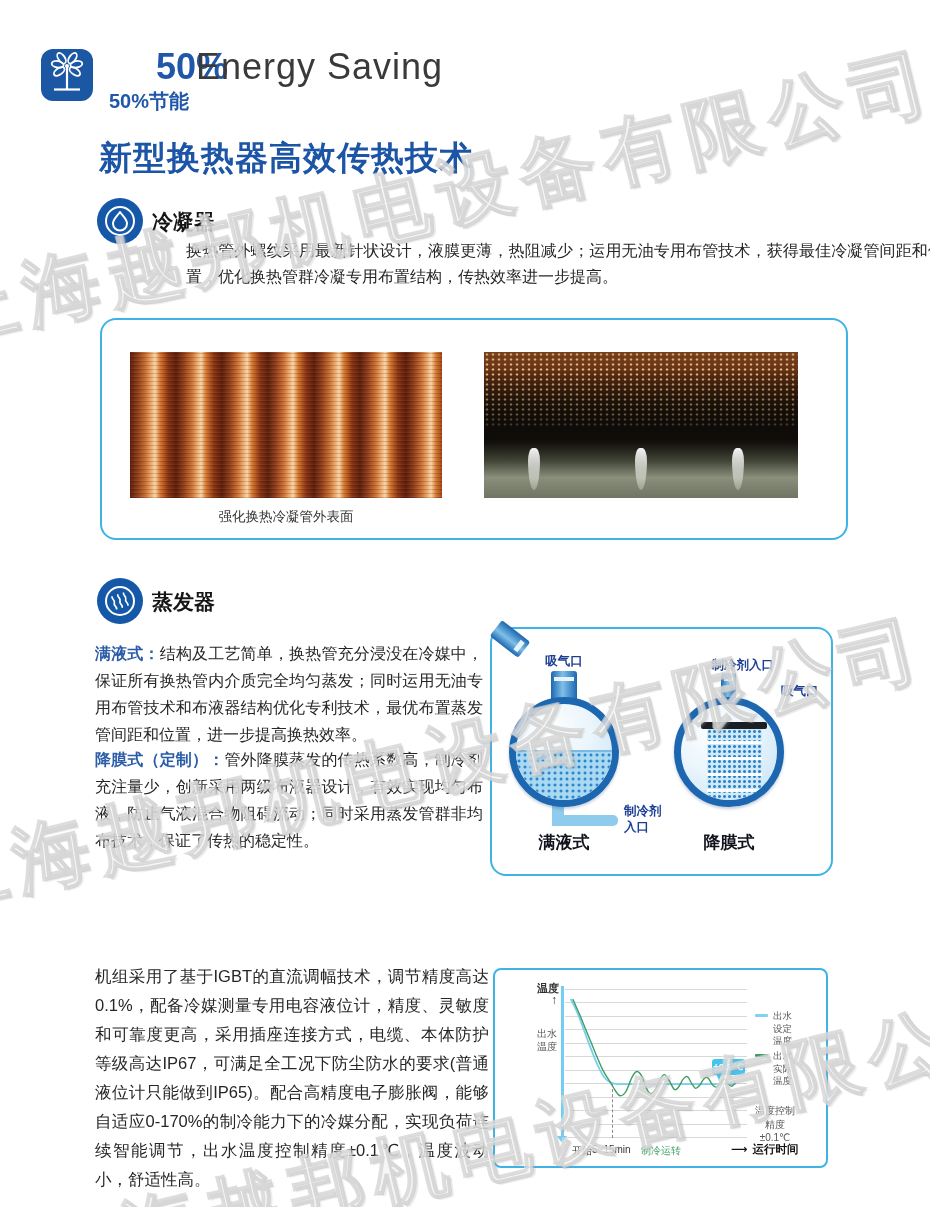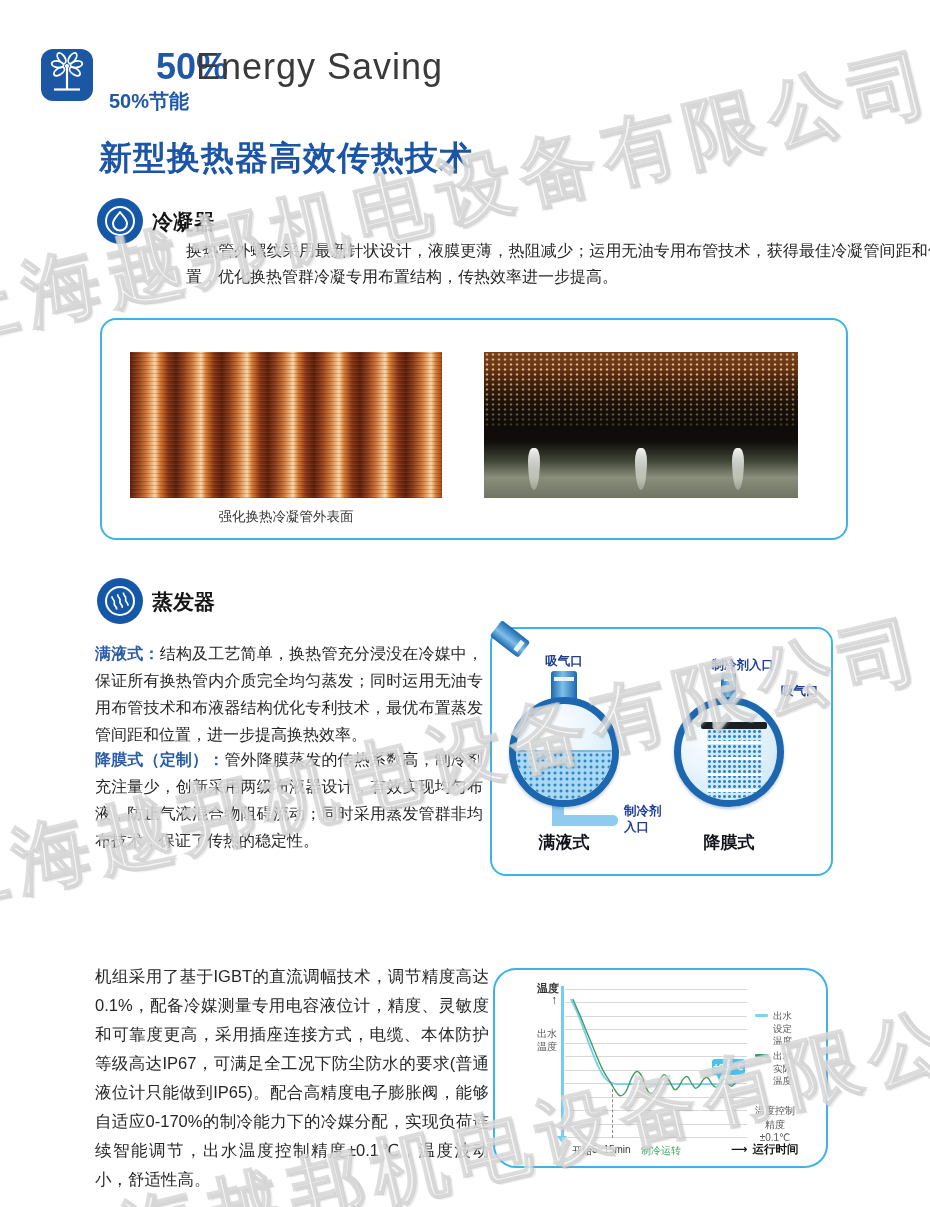--- a/index.html
+++ b/index.html
@@ -43,21 +43,21 @@
   .para1 { position:absolute; left:146px; top:238px; width:758px; font-size:16px; line-height:26px; text-align:justify; color:#262626;margin-left:40px; }
   .col-para { position:absolute; left:95px; width:388px; font-size:16px; line-height:27px; text-align:justify; color:#262626; }
   .cp1 { top:640px; }
   .cp2 { top:746px; }
   .term { font-weight:bold; color:#2b5ca8; }
   .para2 { position:absolute; left:95px; top:962px; width:394px; font-size:16.5px; line-height:29px; text-align:justify; color:#262626; }
   
   .panel { position:absolute; background:#fff; border:2px solid #3fb3e6; border-radius:16px; z-index:1; }
   .photos-panel { left:100px; top:318px; width:748px; height:222px; }
   .diagram-panel { left:490px; top:627px; width:343px; height:249px; }
-  .chart-panel { left:493px; top:968px; width:335px; height:200px; border-radius:23px; }
+  .chart-panel { left:493px; top:968px; width:335px; height:200px; border-radius:8px; }
   
   .photo { position:absolute; top:32px; height:146px; overflow:hidden; }
   .photo-copper { left:28px; width:312px;
     background:
       repeating-linear-gradient(0deg, rgba(0,0,0,0.16) 0 1px, rgba(255,255,255,0.05) 1px 2px, transparent 2px 4px),
       repeating-linear-gradient(90deg,
         #5e1f0c 0px, #93401b 8px, #cf7436 16px, #f2b277 22px, #f9d6a8 25px,
         #d9792f 30px, #8a3413 38px, #5e1f0c 46px);
   }
   .photo-dark { left:382px; width:314px;

